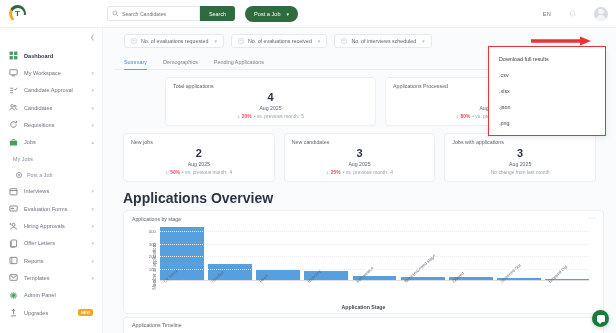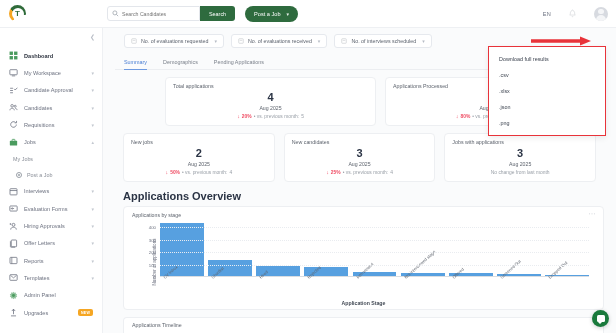--- a/index.html
+++ b/index.html
@@ -191,21 +191,21 @@
     font-size: 4.9px; color: #9aa0a8; margin-top: 3px;
     display: flex; align-items: center; justify-content: center; gap: 2px;
     white-space: nowrap;
   }
   .card .arrow { color: #ef4c63; font-size: 5.4px; line-height: 1; }
   .card .pct { color: #ef4c63; font-weight: bold; }
   .card .nochange { font-size: 4.9px; color: #9aa0a8; margin-top: 3px; text-align: center; }
 
   
   .overview-title {
-    font-size: 11px; color: #2b3445; font-weight: bold;
+    font-size: 14px; color: #2b3445; font-weight: bold;
     padding: 8px 0 0 20px;
   }
   .chart-card {
     margin: 4px 12px 0 20px;
     background: #fff; border: 1px solid #edeff2; border-radius: 4px;
     padding: 5px 8px 4px 8px;
     position: relative;
     height: 104px;
   }
   .chart-card .chead {

